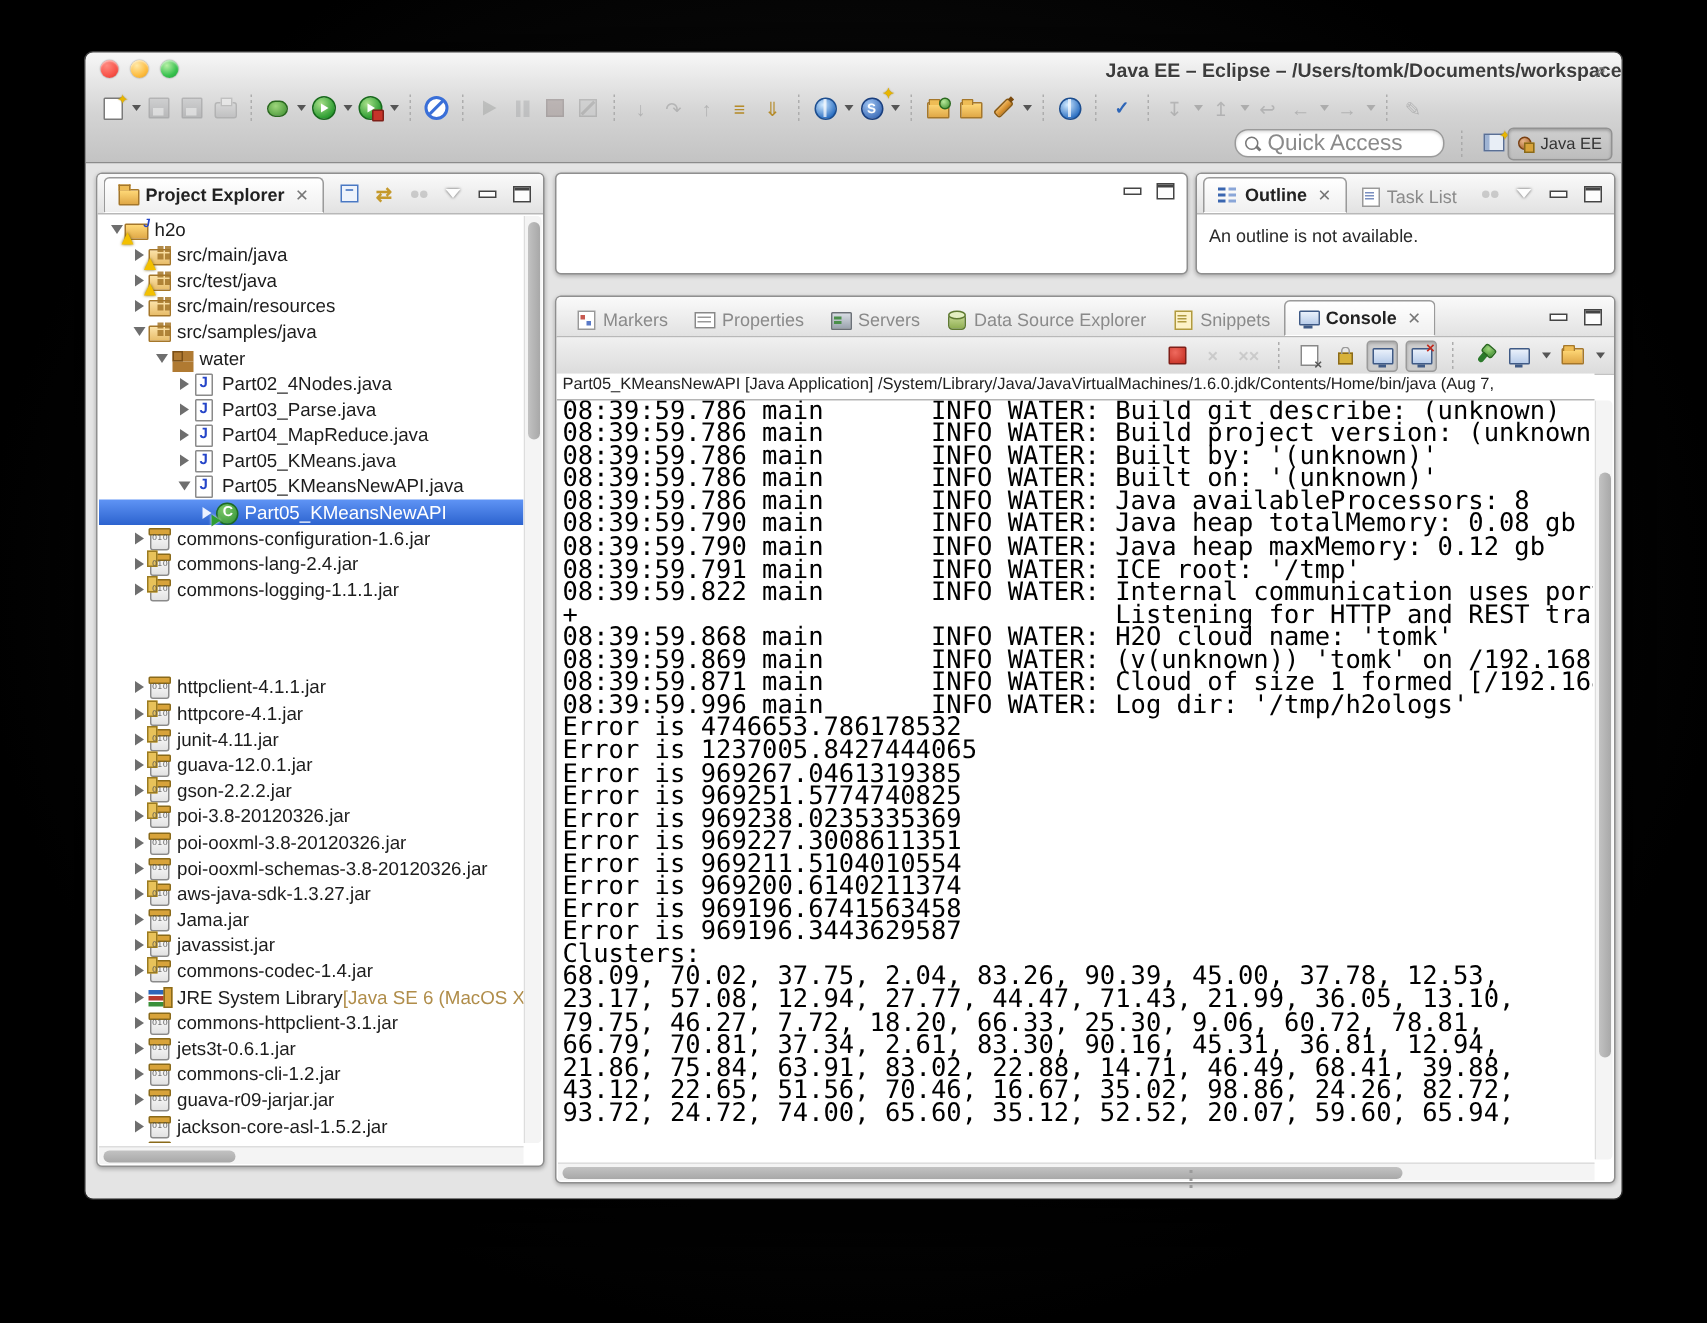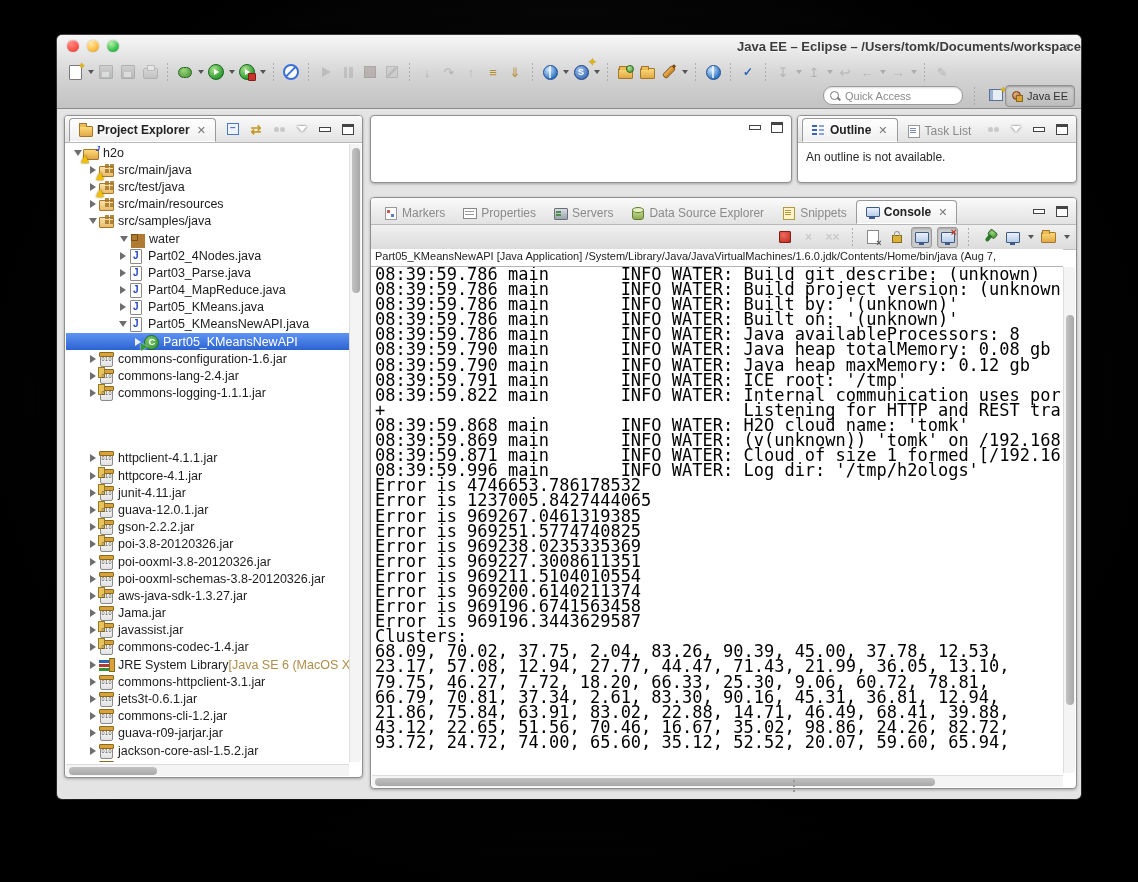--- a/index.html
+++ b/index.html
@@ -57,21 +57,21 @@
   .gbrush{width:12px;height:4px;background:linear-gradient(#f0b45a,#c87f1e);border:1px solid #8a5a12;border-radius:2px;transform:rotate(-45deg);position:relative;}
   .gbrush:after{content:"";position:absolute;right:-3px;top:0;width:3px;height:3px;background:#7a4a0e;}
   .gvalid{font-size:12px;color:#2e66b8;font-weight:bold;}
 
   
   .subbar{position:relative;height:22px;}
   .qa{position:absolute;right:118px;top:0;width:126px;height:17px;border-radius:9px;background:#fff;border:1px solid #9a9a9a;
     box-shadow:inset 0 1px 2px rgba(0,0,0,.15);display:flex;align-items:center;padding:0 6px;gap:4px;}
   .qa-mag{width:7px;height:7px;border:1.5px solid #777;border-radius:50%;position:relative;flex:0 0 auto;}
   .qa-mag:after{content:"";position:absolute;left:6px;top:6px;width:4px;height:1.5px;background:#777;transform:rotate(45deg);}
-  .qa input{border:none;outline:none;width:100%;font-size:11px;color:#444;background:transparent;font-family:"Liberation Sans",sans-serif;}
+  .qa input{border:none;outline:none;width:100%;font-size:15px;color:#444;background:transparent;font-family:"Liberation Sans",sans-serif;}
   .qa input::placeholder{color:#8a8a8a;}
   .persp-sep{position:absolute;right:106px;top:1px;width:1px;height:18px;background:repeating-linear-gradient(#aaa 0 2px, transparent 2px 4px);}
   .persp-btn{position:absolute;top:-1px;height:20px;display:flex;align-items:center;gap:4px;padding:0 6px;border-radius:4px;font-size:11px;color:#333;}
   .persp-open{right:72px;}
   .persp-javaee{right:6px;background:linear-gradient(#cfcfcf,#bdbdbd);border:1px solid #929292;box-shadow:inset 0 1px 2px rgba(0,0,0,.25);}
   .gpersp{width:12px;height:10px;background:#e8eef6;border:1px solid #5a6f94;position:relative;}
   .gpersp:before{content:"";position:absolute;left:0;top:0;bottom:0;width:3px;background:#9fb4d4;}
   .gjee{width:11px;height:11px;position:relative;}
   .gjee:before{content:"";position:absolute;left:0;top:0;width:7px;height:7px;border-radius:50%;background:radial-gradient(circle at 35% 30%,#e8b48a,#a05a1e);border:1px solid #7a3f10;}
   .gjee:after{content:"";position:absolute;right:0;bottom:0;width:5px;height:5px;background:#d8a33a;border:1px solid #8a6a1a;}
@@ -395,21 +395,21 @@
             <span class="ticon ti-srcf2"></span>
             <span>src/main/resources</span>
           </div>
           <div class="trow" style="padding-left: 21px;">
             <span class="twist">
               <i class="tw-o"></i>
             </span>
             <span class="ticon ti-srcf2"></span>
             <span>src/samples/java</span>
           </div>
-          <div class="trow" style="padding-left: 52px;">
+          <div class="trow" style="padding-left: 36px;">
             <span class="twist">
               <i class="tw-o"></i>
             </span>
             <span class="ticon ti-pkg"></span>
             <span>water</span>
           </div>
           <div class="trow" style="padding-left: 51px;">
             <span class="twist">
               <i class="tw-c"></i>
             </span>

